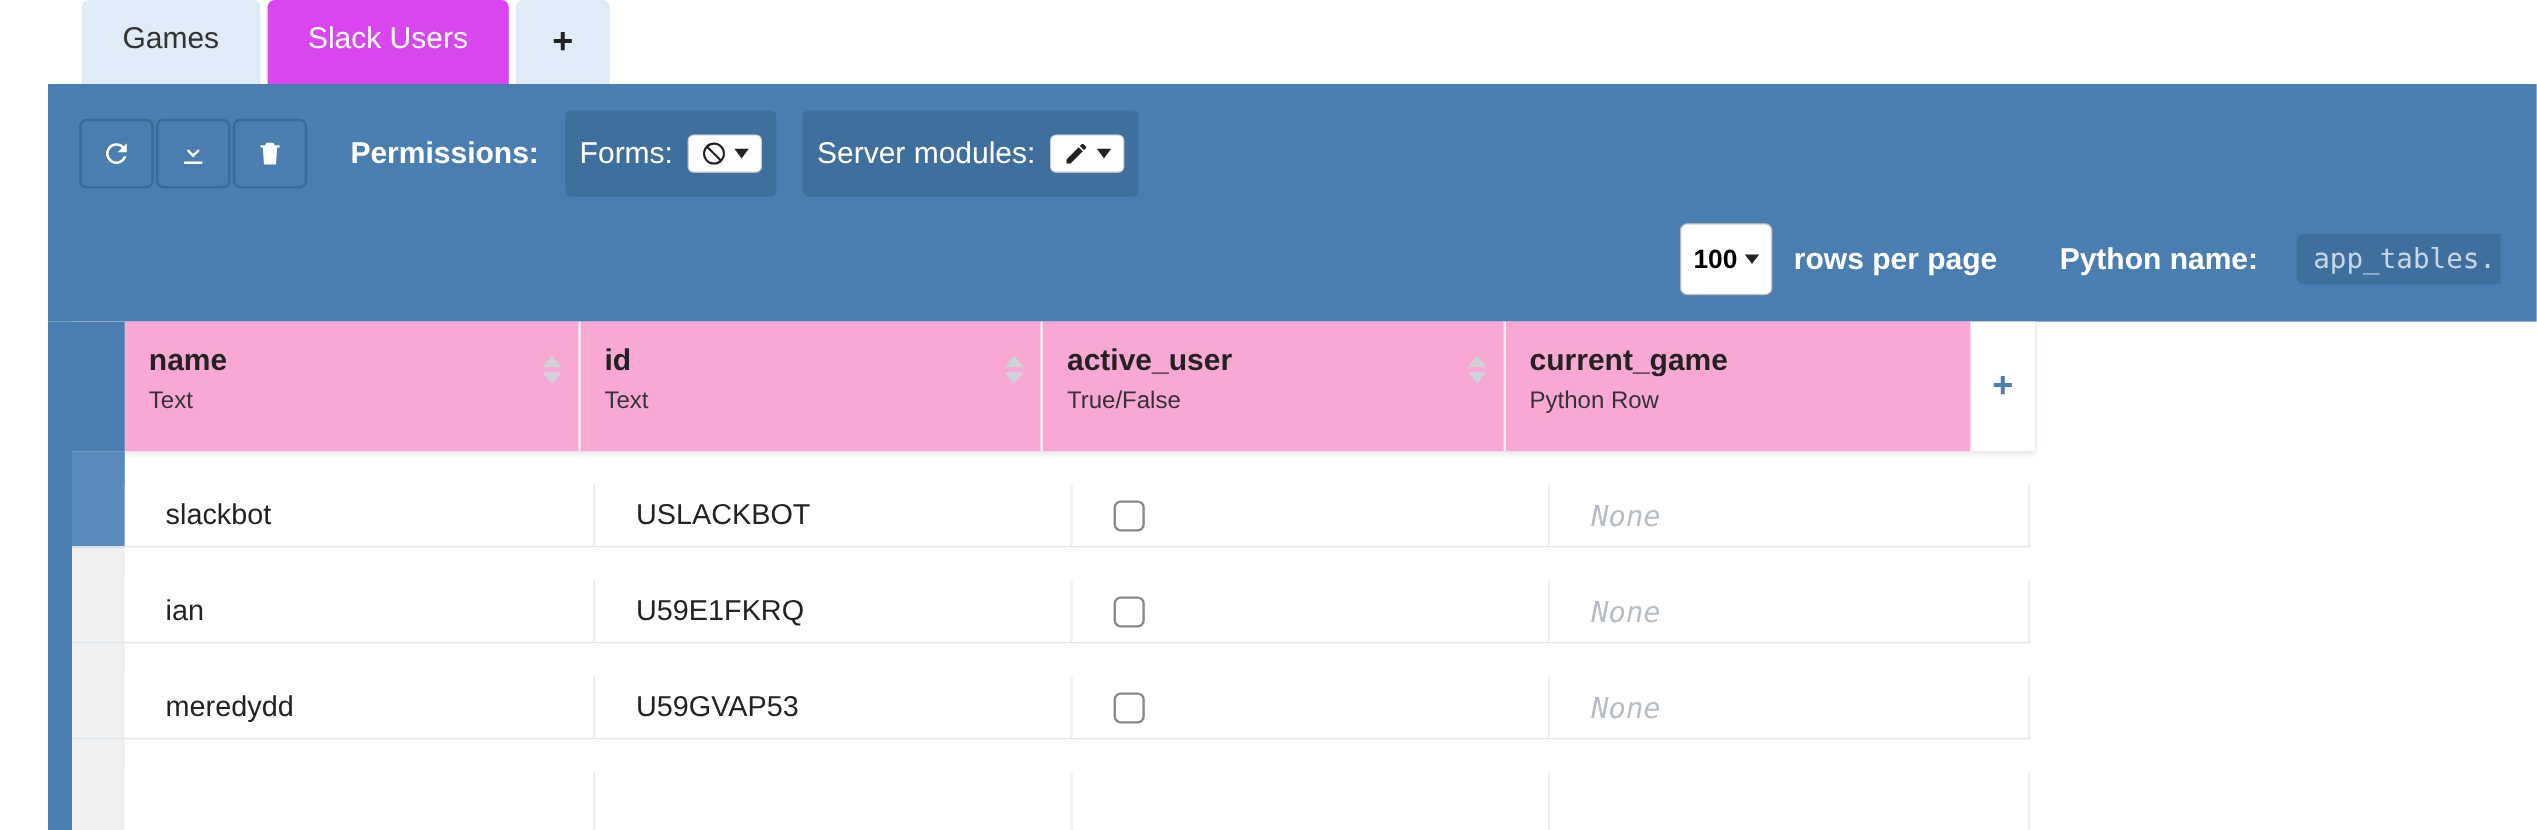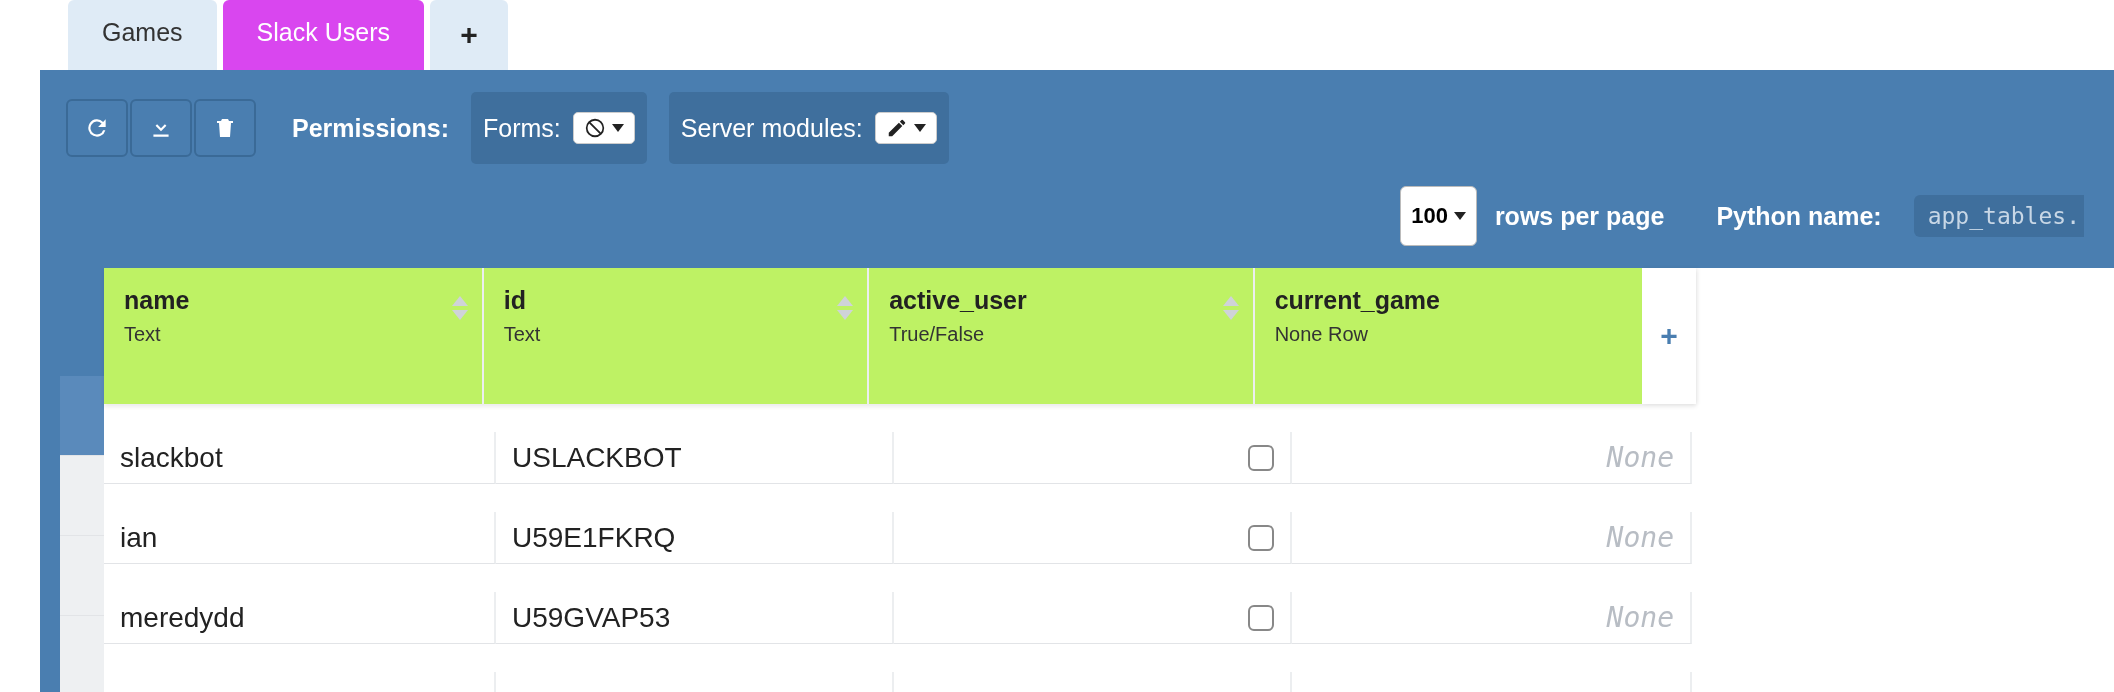--- a/index.html
+++ b/index.html
@@ -160,22 +160,22 @@
   height: 80px;
   border-bottom: 1px solid #e2e4e7;
 }
 .rownum-cell.sel { background: #5a8abb; }
 .table {
   flex: 0 0 auto;
   width: 1592px;
 }
 .thead {
   display: flex;
-  background: #bef264;
-  height: 136px;
+  background: #f9a8d4;
+  height: 108px;
   box-shadow: 0 3px 4px rgba(0,0,0,0.08);
   position: relative;
 }
 .th {
   border-right: 2px solid #eceef0;
   padding: 18px 20px 14px;
   position: relative;
 }
 .th-title { font-weight: 700; font-size: 25px; color: #222; }
 .th-type { font-size: 20px; color: #333; margin-top: 8px; }
@@ -206,29 +206,29 @@
   background: #fff;
   box-shadow: 2px 0 4px rgba(0,0,0,0.06);
 }
 .tbody .row {
   display: flex;
   height: 80px;
 }
 .td {
   border-right: 2px solid #eceef0;
   border-bottom: 1px solid #e2e4e7;
-  padding: 0 16px;
-  display: flex;
-  align-items: center;
-  font-size: 28px;
+  padding: 0 34px;
+  display: flex;
+  align-items: center;
+  font-size: 24px;
   color: #222;
   background: #fff;
   margin-top: 28px;
 }
-.td.center { justify-content: flex-end; }
+.td.center { justify-content: flex-start; }
 .chk {
   width: 26px;
   height: 26px;
   border: 2px solid #888;
   border-radius: 6px;
 }
 .none {
   font-style: italic;
   color: #b8bdc4;
   font-family: "Menlo", "Consolas", monospace;
@@ -328,21 +328,21 @@
         <div class="th col-active">
           <div class="th-title">active_user</div>
           <div class="th-type">True/False</div>
           <div class="sort">
               <span class="sort-up"></span>
               <span class="sort-down"></span>
             </div>
         </div>
         <div class="th col-game" style="border-right:none;">
           <div class="th-title">current_game</div>
-          <div class="th-type">None Row</div>
+          <div class="th-type">Python Row</div>
         </div>
         <div class="th-add">+</div>
       </div>
       <div class="tbody">
         <div class="row">
           <div class="td col-name">slackbot</div>
           <div class="td col-id">USLACKBOT</div>
           <div class="td col-active center">
               <span class="chk"></span>
             </div>

